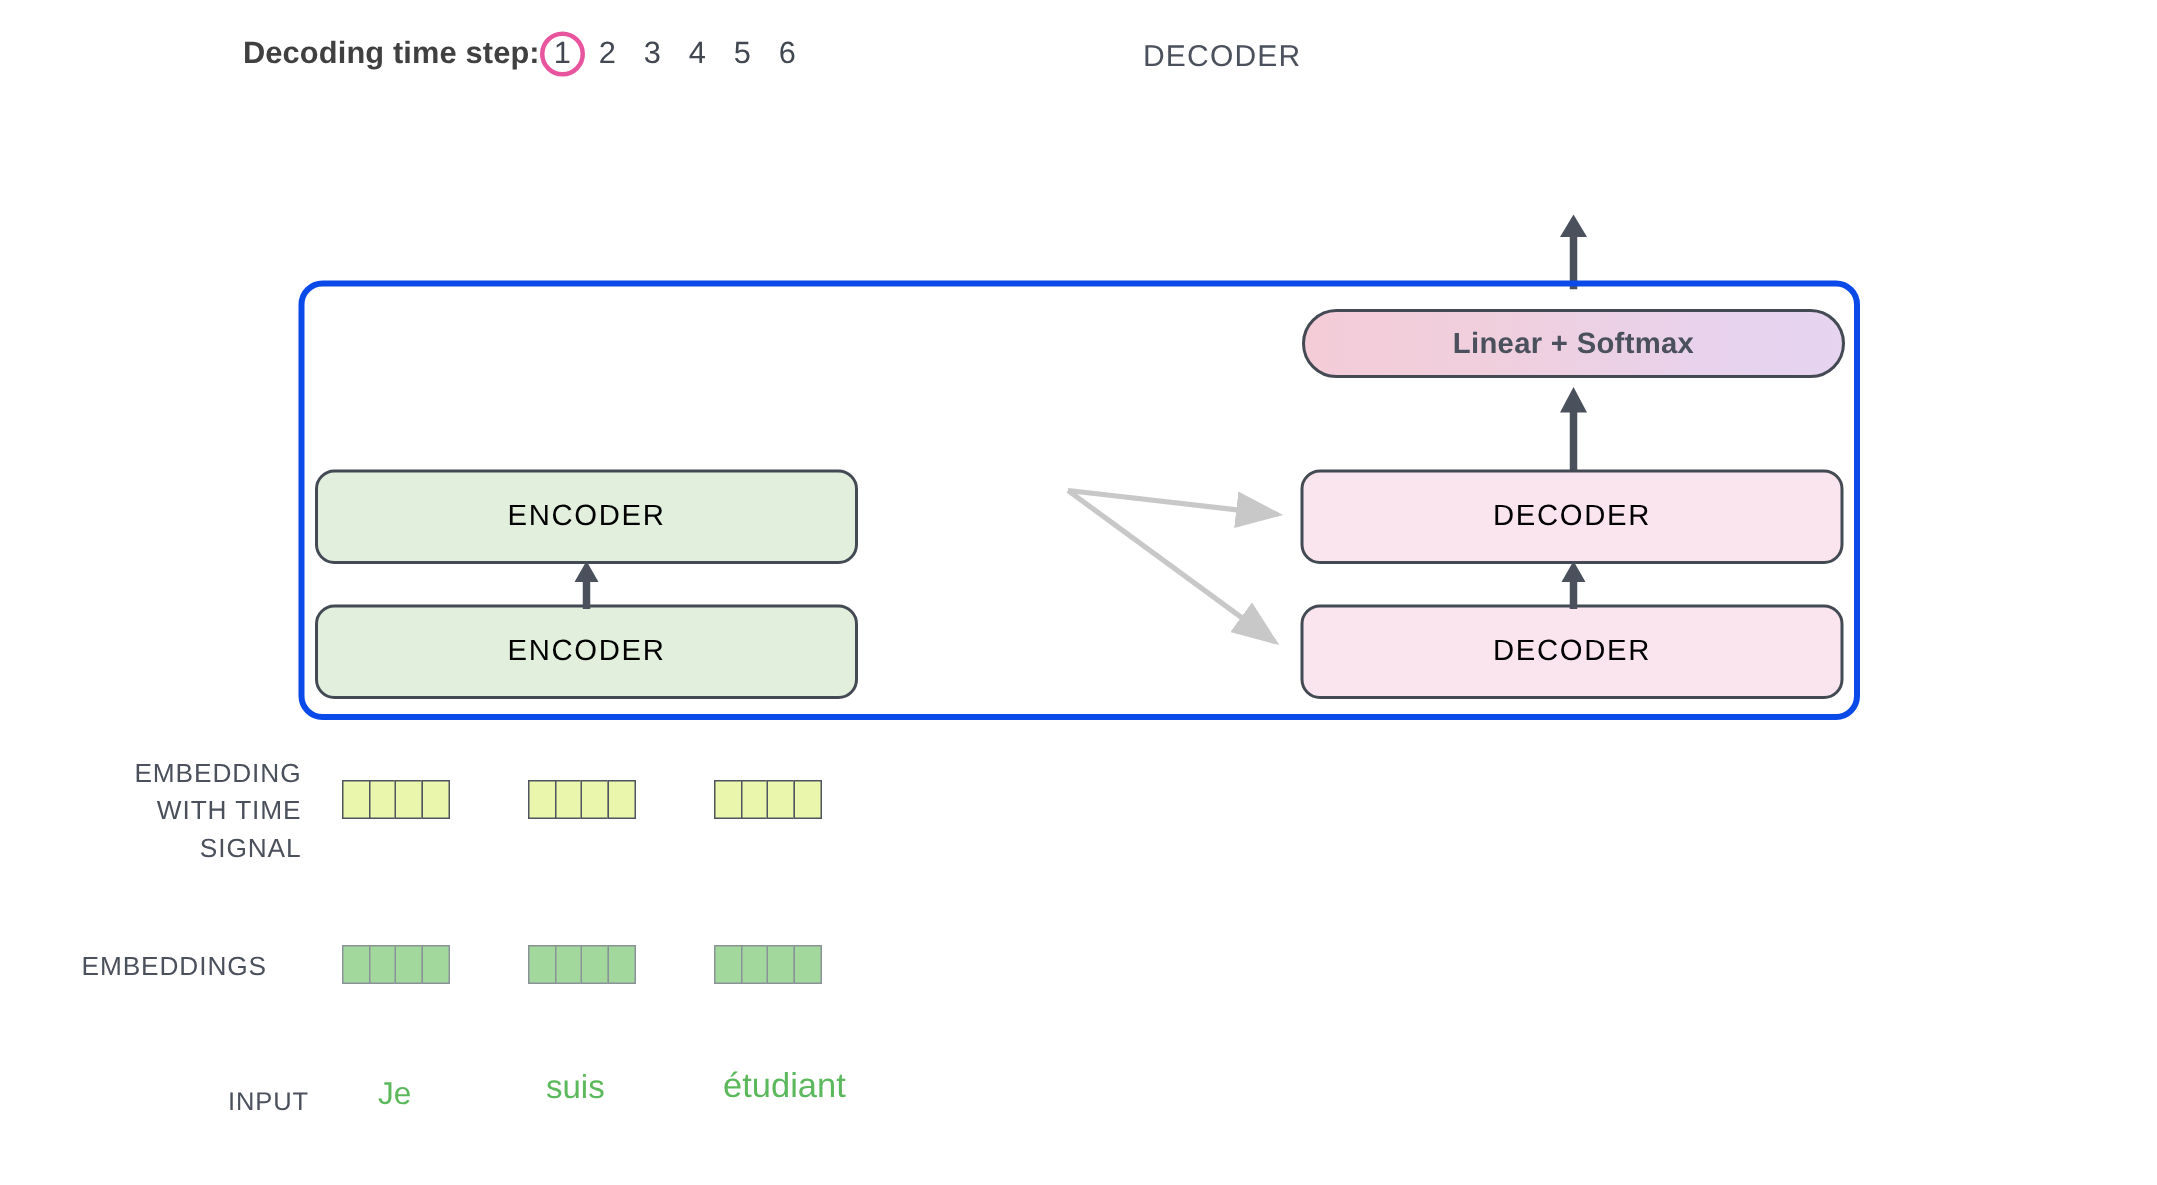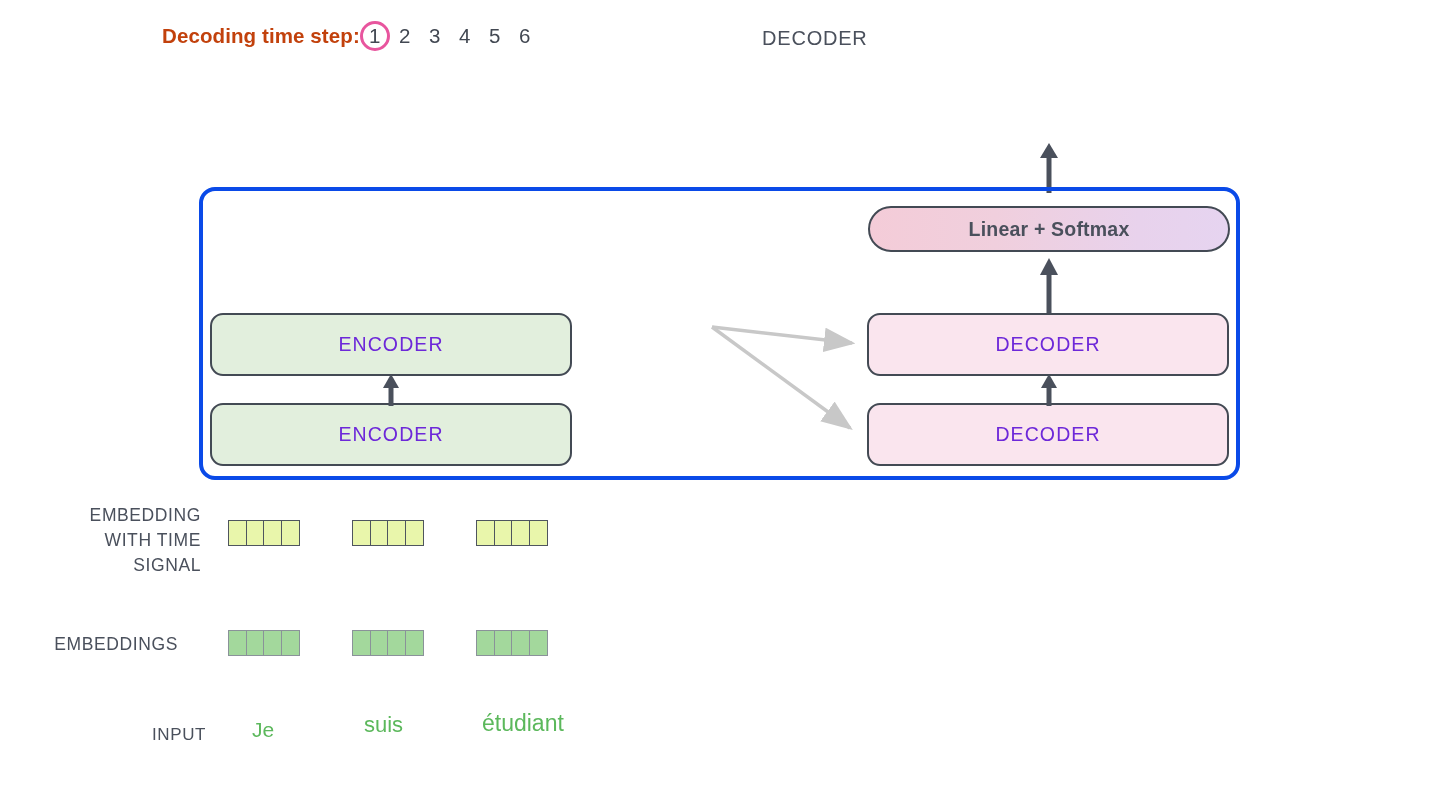--- a/index.html
+++ b/index.html
@@ -25,21 +25,21 @@
     left: 162px;
     top: 20px;
     display: flex;
     align-items: center;
     height: 32px;
     white-space: nowrap;
   }
   #timestep-label {
     font-size: 20.5px;
     font-weight: bold;
-    color: #c2410c;
+    color: #404040;
     letter-spacing: 0.1px;
   }
   .step-num {
     font-size: 20.5px;
     color: #424852;
     width: 30px;
     text-align: center;
     display: inline-block;
   }
   .step-num.active {
@@ -87,21 +87,21 @@
   
   .stack-box {
     position: absolute;
     box-sizing: border-box;
     border: 2.5px solid #434A54;
     border-radius: 13px;
     display: flex;
     align-items: center;
     justify-content: center;
     font-size: 19.5px;
-    color: #6d28d9;
+    color: #000000;
     letter-spacing: 1.1px;
   }
   .encoder {
     background: #e2efdd;
     left: 210px;
     width: 362px;
     height: 63px;
   }
   .decoder {
     background: #fae5ee;

